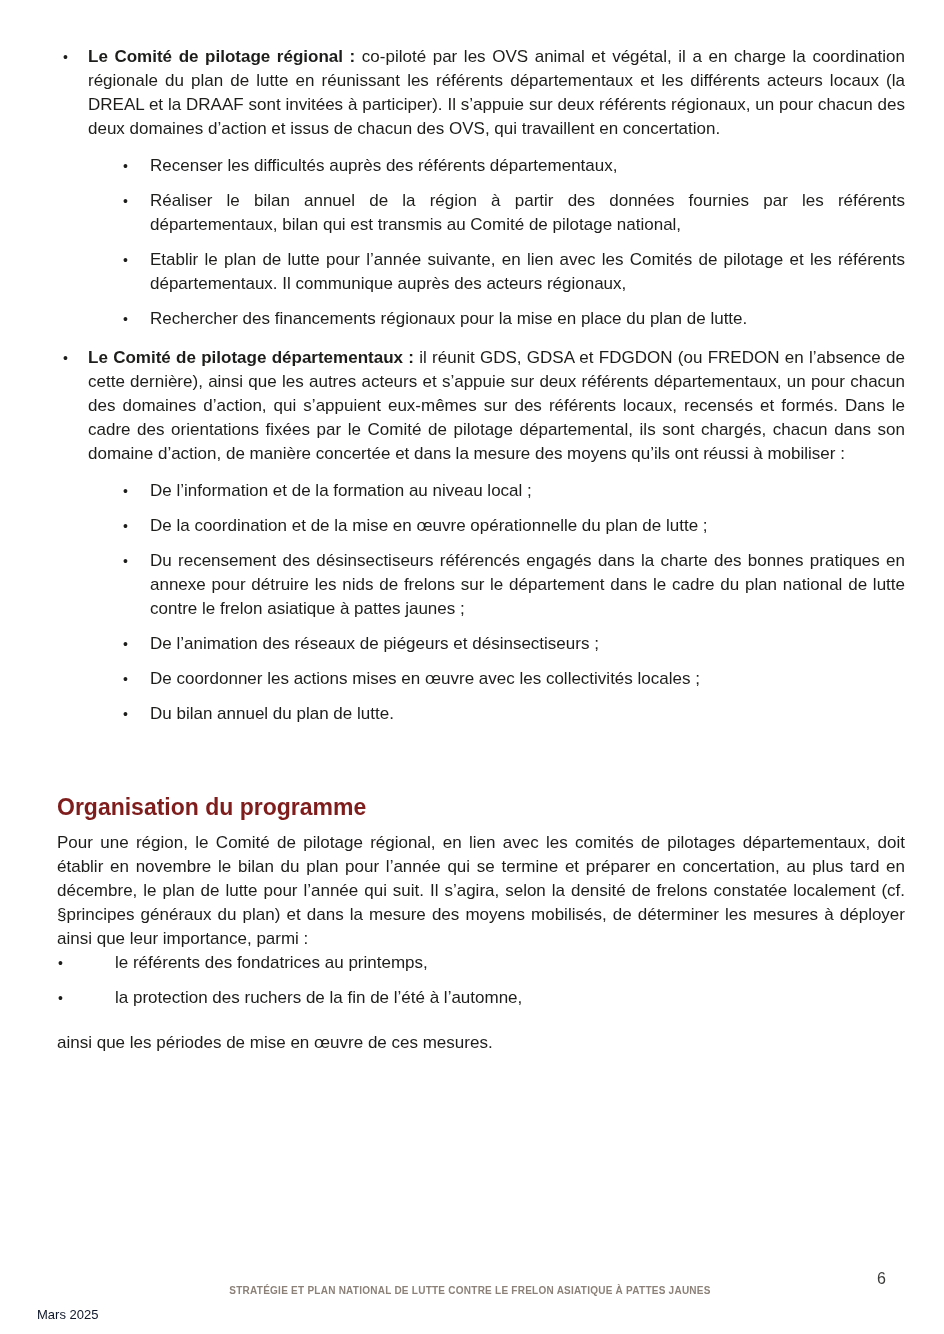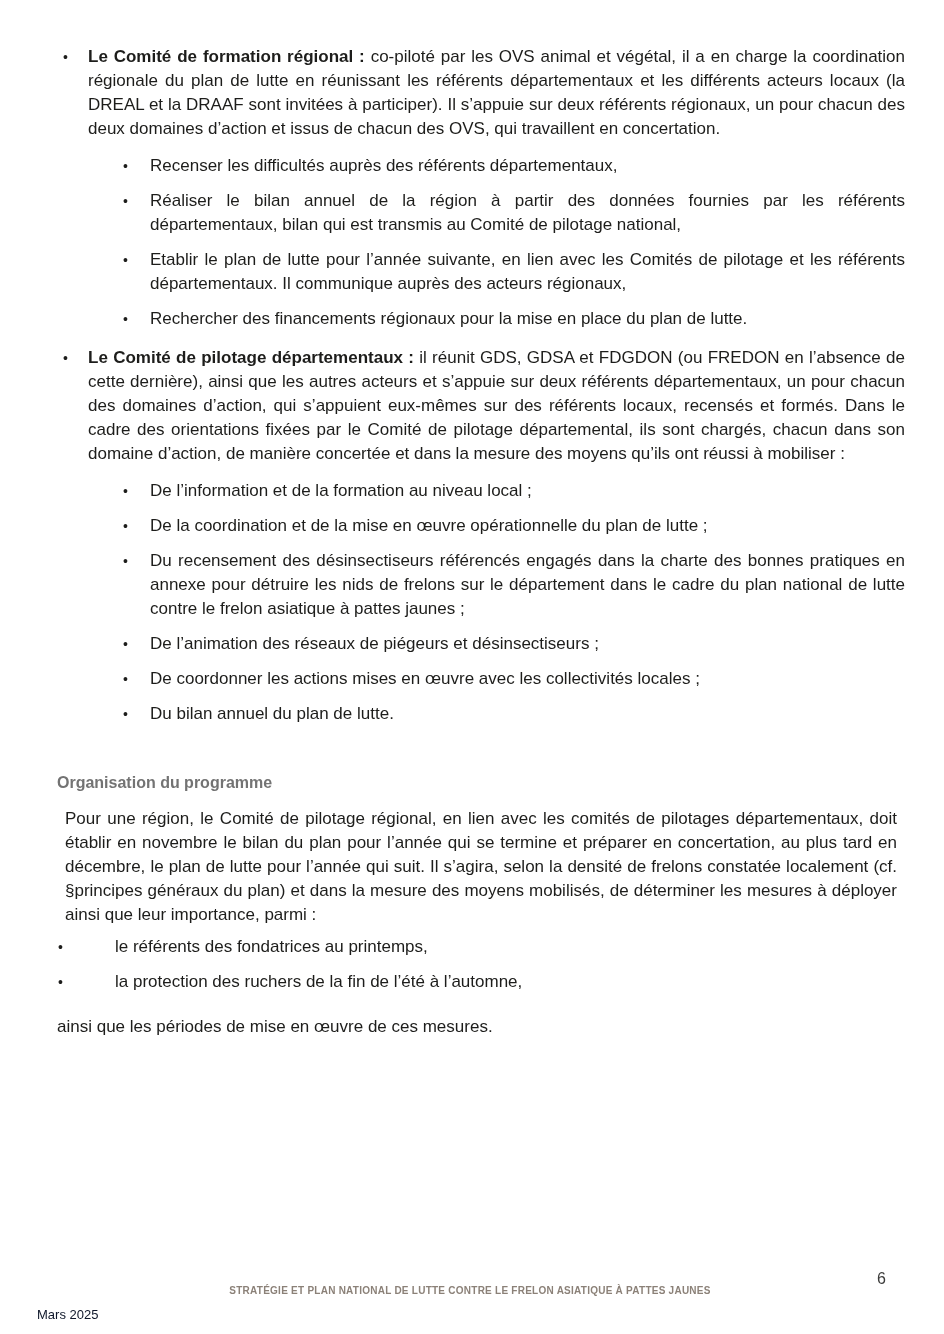--- a/index.html
+++ b/index.html
@@ -24,26 +24,26 @@
   .l1 .lead { font-weight: 700; }
 
   .role-intro { margin: 13px 0 12px 58px; text-align: left; }
 
   .l2 { margin-left: 63px; }
   .l2 > li { margin-bottom: 11px; }
   .l2 .marker { width: 30px; padding-left: 3px; }
   .l2.regional { margin-bottom: 15px; }
 
   .section-heading {
-    margin: 46px 0 13px 0;
-    font-size: 16px; line-height: 22px; font-weight: 700;
-    color: #737373; text-align: left;
+    margin: 70px 0 13px 0;
+    font-size: 23px; line-height: 22px; font-weight: 700;
+    color: #7f1d1d; text-align: left;
   }
 
-  .org-paragraph { margin: 8px; }
+  .org-paragraph { margin: 0; }
 
   .measures { margin: 0; }
   .measures > li { margin-bottom: 11px; }
   .measures .marker { width: 58px; padding-left: 1px; }
 
   .closing { margin: 21px 0 0 0; text-align: left; }
 
   .footer-date {
     position: absolute; left: 37px; top: 1306px;
     font-size: 13px; line-height: 18px; color: #0f172a;
@@ -62,21 +62,21 @@
 </head>
 <body>
 
 <div class="page">
   <div class="content">
 
     <ul class="l1">
       <li>
         <span class="marker">•</span>
         <div class="t">
-          <strong class="lead">Le Comité de formation régional :</strong>
+          <strong class="lead">Le Comité de pilotage régional :</strong>
           <span>co-piloté par les OVS animal et végétal, il a en charge la coordination régionale du plan de lutte en réunissant les référents départementaux et les différents acteurs locaux (la DREAL et la DRAAF sont invitées à participer). Il s’appuie sur deux référents régionaux, un pour chacun des deux domaines d’action et issus de chacun des OVS, qui travaillent en concertation.</span>
         </div>
       </li>
     </ul>
 
 
     <ul class="l2 regional">
       <li>
         <span class="marker">•</span>
         <div>Recenser les difficultés auprès des référents départementaux,</div>

